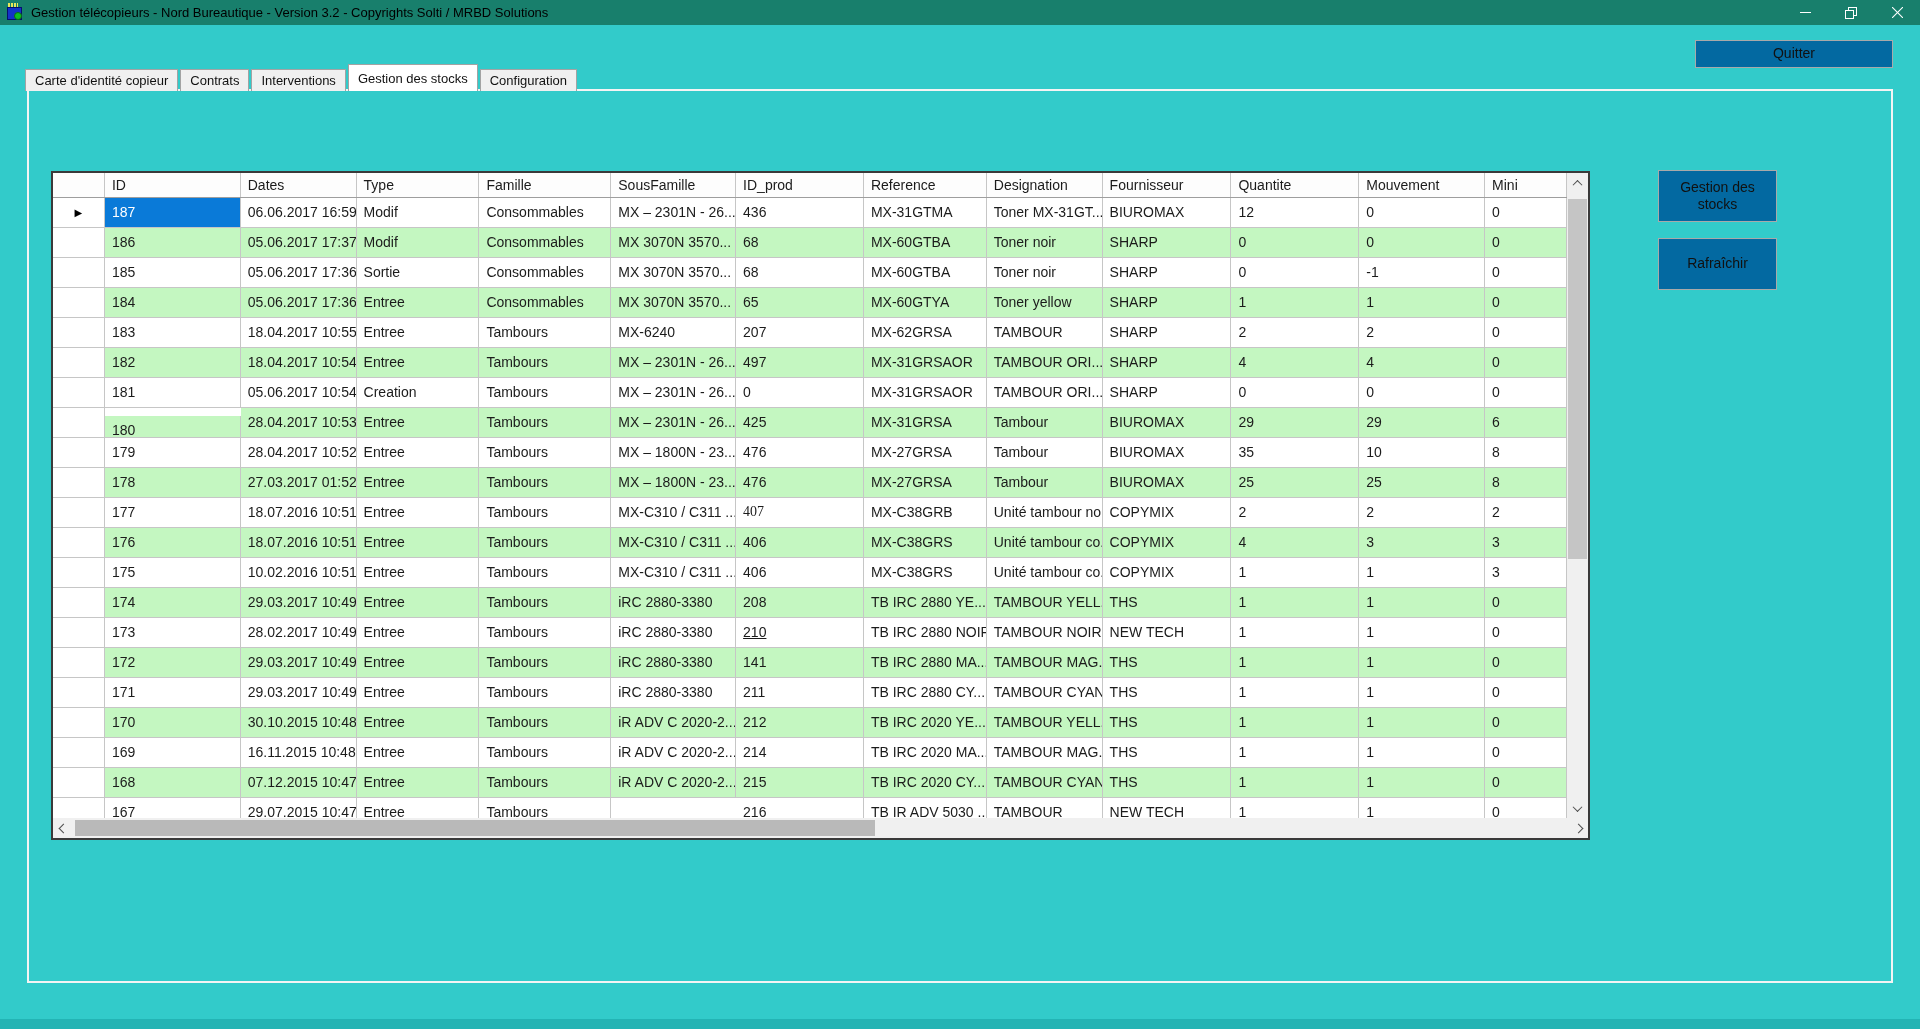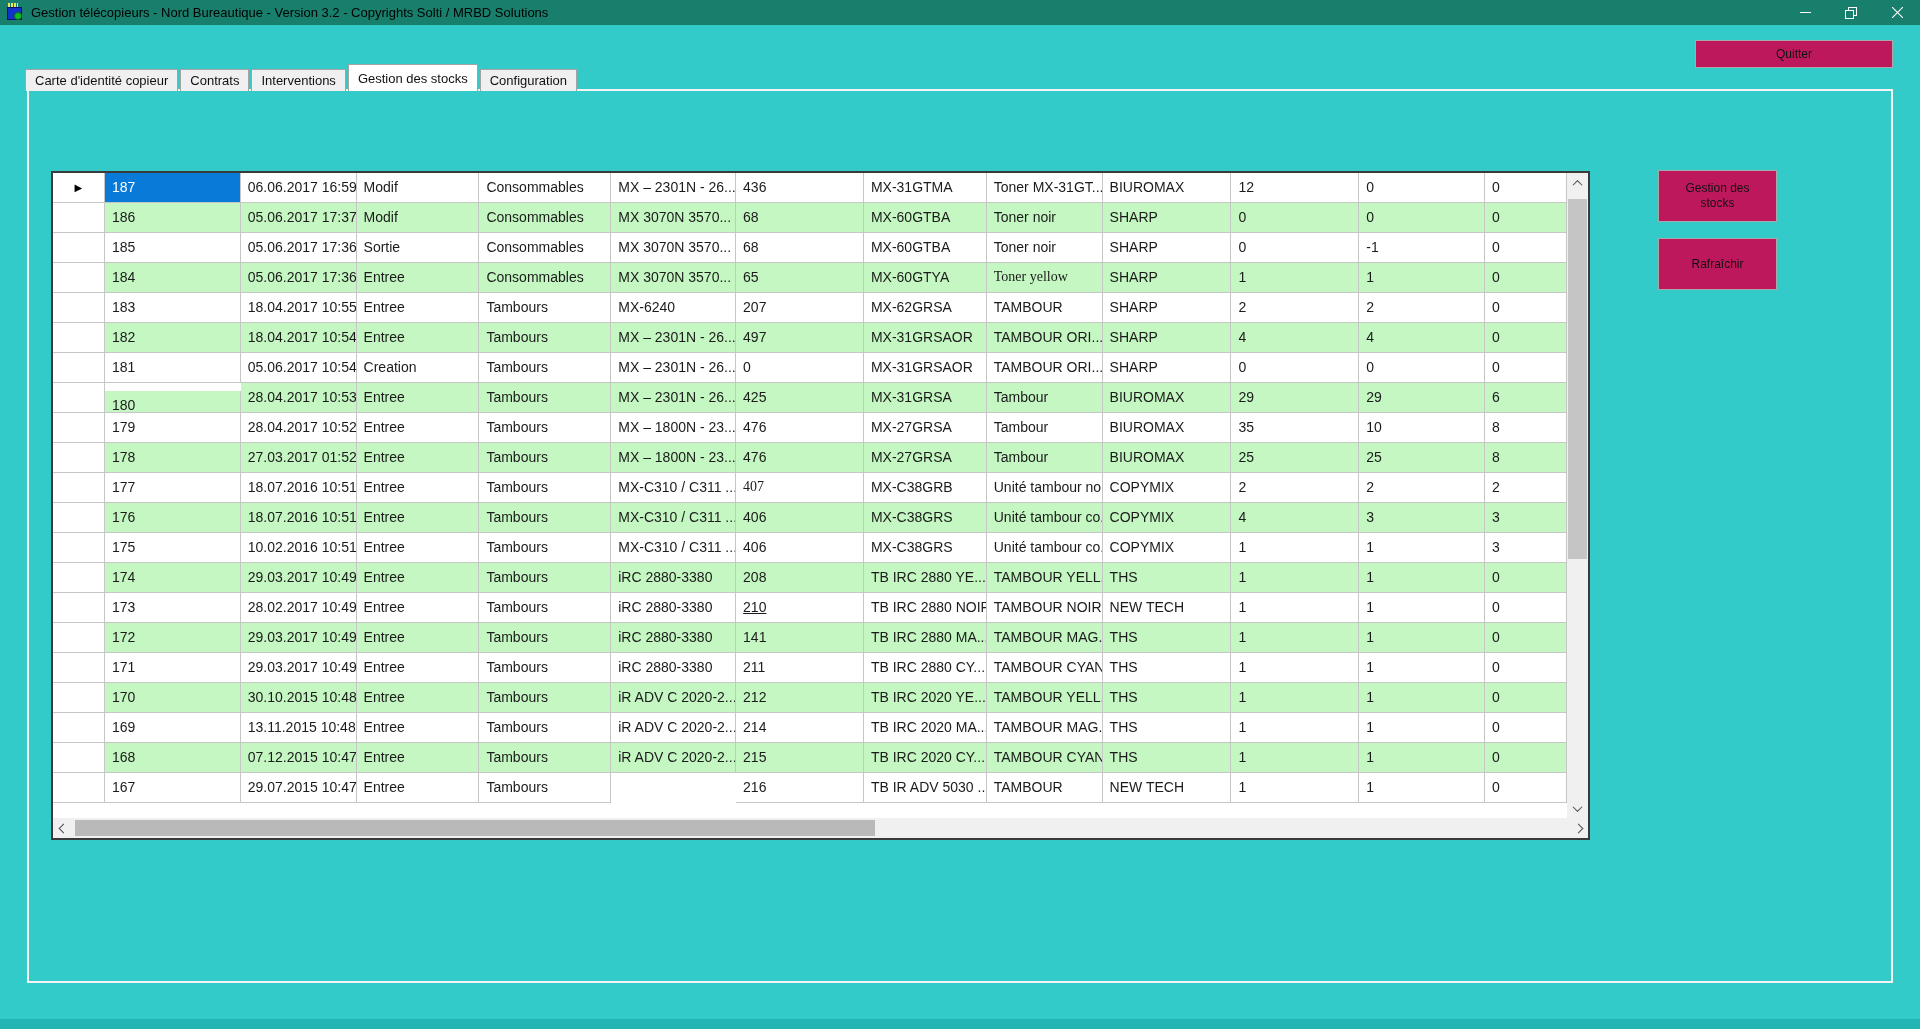--- a/index.html
+++ b/index.html
@@ -13,21 +13,21 @@
   .app-icon .base { position:absolute; left:0; top:3px; width:15px; height:13px; background:#1333c8; border:1px solid #06106e; }
   .app-icon .dot  { position:absolute; left:7px; top:8px; width:8px; height:8px; background:#0ebf22; border-radius:50%; border:1px solid #0a6d12; }
   .app-icon .scribble { position:absolute; left:1px; top:-1px; width:10px; height:4px;
     background:repeating-linear-gradient(90deg,#e7e75a 0 2px,transparent 2px 3px); }
   .title-text { color:#000000; font-size:13px; margin-left:7px; white-space:nowrap; }
   .win-controls { margin-left:auto; display:flex; height:25px; }
   .win-btn { width:46px; height:25px; display:flex; align-items:center; justify-content:center; cursor:default; }
   .win-btn svg { display:block; }
 
   
-  .btn { background:#be185d; border:1px solid #a9a9a9; color:#111; font-size:12px;
+  .btn { background:#0369a1; border:1px solid #a9a9a9; color:#111; font-size:14px;
     font-family:"Liberation Sans", sans-serif; display:flex; align-items:center; justify-content:center;
     text-align:center; line-height:1.25; }
   .quit-btn { position:absolute; left:1695px; top:40px; width:198px; height:28px; }
 
   
   .tabs { position:absolute; left:25px; top:64px; display:flex; align-items:flex-end; z-index:4; }
   .tab { background:#f0f0f0; border:1px solid #a3a3a3; border-bottom:none; height:22px;
     padding:3px 9px 0 9px; font-size:13px; color:#111; white-space:nowrap; }
   .tab + .tab { margin-left:2px; }
   .tab.active { background:#ffffff; height:27px; padding-top:6px; position:relative; z-index:5; }
@@ -111,20 +111,35 @@
   <div class="tab">Contrats</div>
   <div class="tab">Interventions</div>
   <div class="tab active">Gestion des stocks</div>
   <div class="tab">Configuration</div>
 </div>
 
 <div class="tab-frame"></div>
 
 <div class="grid">
   <div class="grid-main">
+    <div class="grid-header">
+        <div class="hc" style="width: 52px;"></div>
+        <div class="hc" style="width: 136px;">ID</div>
+        <div class="hc" style="width: 116px;">Dates</div>
+        <div class="hc" style="width: 123px;">Type</div>
+        <div class="hc" style="width: 132px;">Famille</div>
+        <div class="hc" style="width: 125px;">SousFamille</div>
+        <div class="hc" style="width: 128px;">ID_prod</div>
+        <div class="hc" style="width: 123px;">Reference</div>
+        <div class="hc" style="width: 116px;">Designation</div>
+        <div class="hc" style="width: 129px;">Fournisseur</div>
+        <div class="hc" style="width: 128px;">Quantite</div>
+        <div class="hc" style="width: 126px;">Mouvement</div>
+        <div class="hc" style="width: 82px;">Mini</div>
+      </div>
     <div class="grid-rows">
         <div class="grow">
           <div class="rh" style="width: 52px;">
             <span class="sel-arrow">▶</span>
           </div>
           <div class="gc sel" style="width: 136px;">187</div>
           <div class="gc" style="width: 116px;">06.06.2017 16:59</div>
           <div class="gc" style="width: 123px;">Modif</div>
           <div class="gc" style="width: 132px;">Consommables</div>
           <div class="gc" style="width: 125px;">MX – 2301N - 26...</div>
@@ -168,21 +183,21 @@
         </div>
         <div class="grow alt">
           <div class="rh" style="width: 52px;"></div>
           <div class="gc" style="width: 136px;">184</div>
           <div class="gc" style="width: 116px;">05.06.2017 17:36</div>
           <div class="gc" style="width: 123px;">Entree</div>
           <div class="gc" style="width: 132px;">Consommables</div>
           <div class="gc" style="width: 125px;">MX 3070N 3570...</div>
           <div class="gc" style="width: 128px;">65</div>
           <div class="gc" style="width: 123px;">MX-60GTYA</div>
-          <div class="gc" style="width: 116px; font-family: Liberation Serif, serif;">Toner yellow</div>
+          <div class="gc" style="width: 116px;">Toner yellow</div>
           <div class="gc" style="width: 129px;">SHARP</div>
           <div class="gc" style="width: 128px;">1</div>
           <div class="gc" style="width: 126px;">1</div>
           <div class="gc" style="width: 82px;">0</div>
         </div>
         <div class="grow">
           <div class="rh" style="width: 52px;"></div>
           <div class="gc" style="width: 136px;">183</div>
           <div class="gc" style="width: 116px;">18.04.2017 10:55</div>
           <div class="gc" style="width: 123px;">Entree</div>
@@ -387,21 +402,21 @@
           <div class="gc" style="width: 123px;">TB IRC 2020 YE...</div>
           <div class="gc" style="width: 116px;">TAMBOUR YELL...</div>
           <div class="gc" style="width: 129px;">THS</div>
           <div class="gc" style="width: 128px;">1</div>
           <div class="gc" style="width: 126px;">1</div>
           <div class="gc" style="width: 82px;">0</div>
         </div>
         <div class="grow">
           <div class="rh" style="width: 52px;"></div>
           <div class="gc" style="width: 136px;">169</div>
-          <div class="gc" style="width: 116px;">13.11.2015 10:48</div>
+          <div class="gc" style="width: 116px;">16.11.2015 10:48</div>
           <div class="gc" style="width: 123px;">Entree</div>
           <div class="gc" style="width: 132px;">Tambours</div>
           <div class="gc" style="width: 125px;">iR ADV C 2020-2...</div>
           <div class="gc" style="width: 128px;">214</div>
           <div class="gc" style="width: 123px;">TB IRC 2020 MA...</div>
           <div class="gc" style="width: 116px;">TAMBOUR MAG...</div>
           <div class="gc" style="width: 129px;">THS</div>
           <div class="gc" style="width: 128px;">1</div>
           <div class="gc" style="width: 126px;">1</div>
           <div class="gc" style="width: 82px;">0</div>

